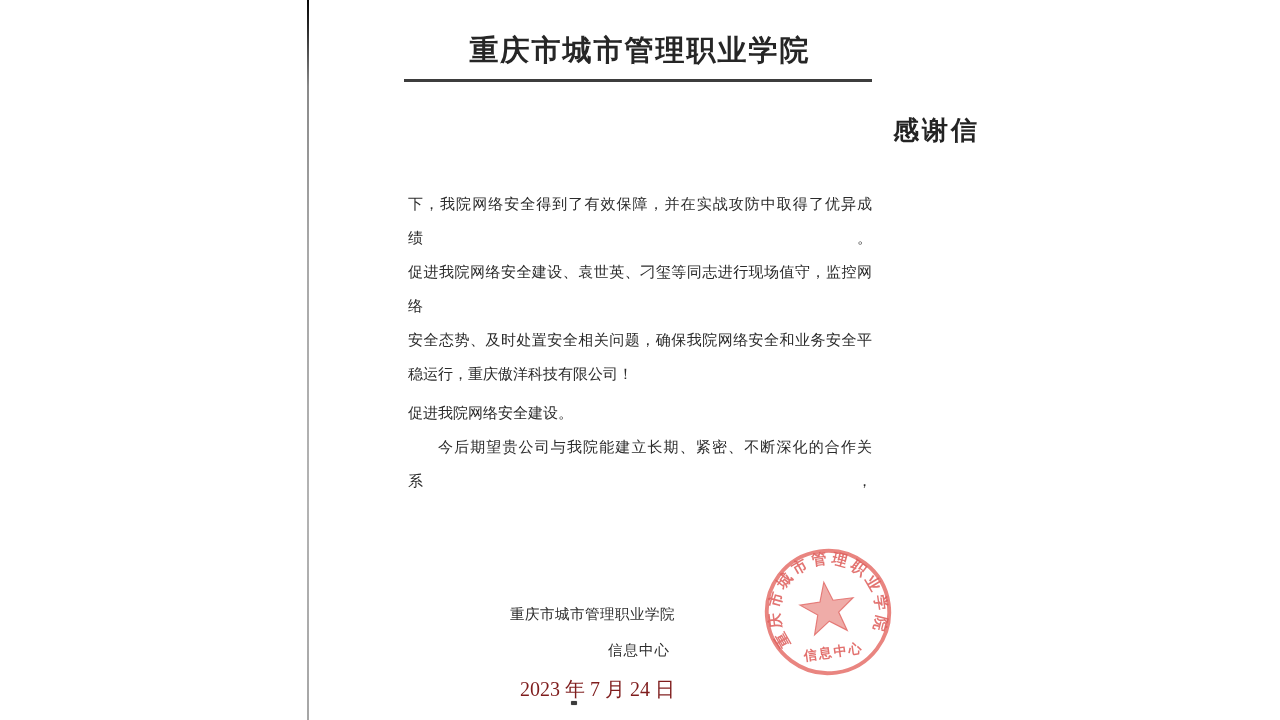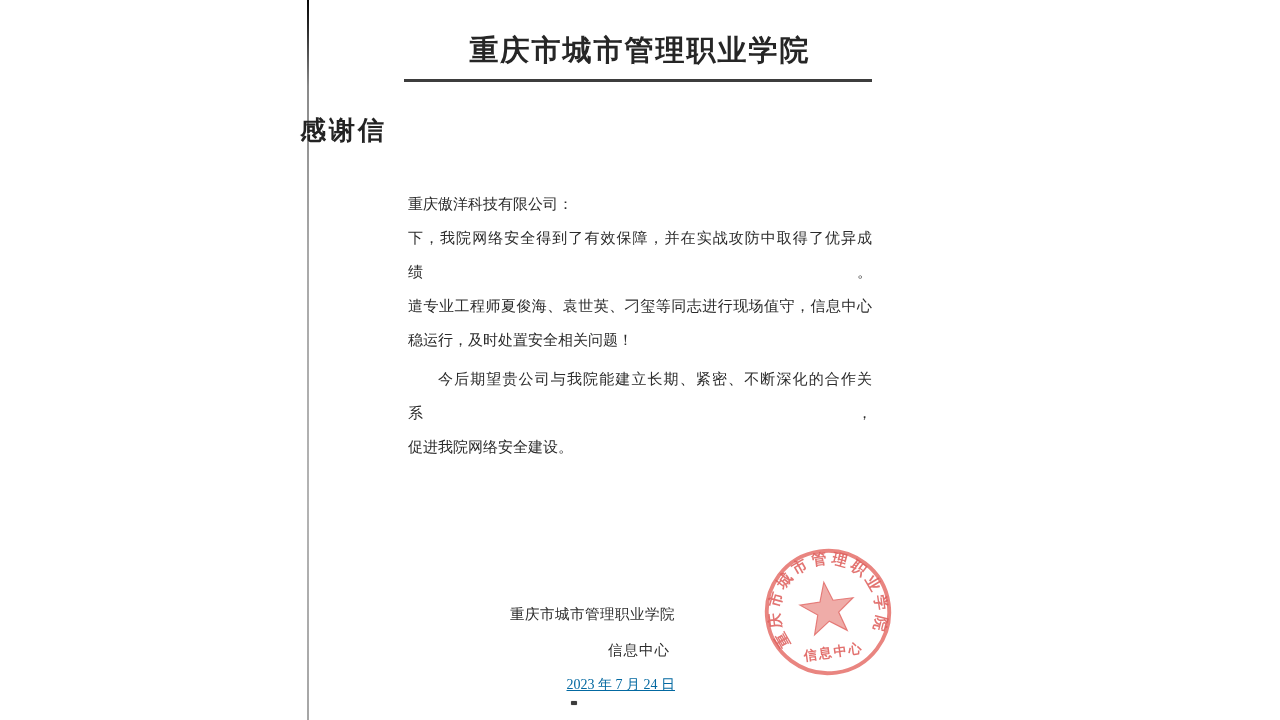--- a/index.html
+++ b/index.html
@@ -24,42 +24,42 @@
     position:absolute;left:300px;width:680px;top:31px;
     text-align:center;font-size:29px;font-weight:bold;
     letter-spacing:2px;color:#262626;white-space:nowrap;
   }
   .head-rule{
     position:absolute;left:404px;top:79px;width:468px;height:2.5px;
     background:#3d3d3d;
   }
   .letter-title{
     position:absolute;left:300px;width:680px;top:113px;
-    text-align:left;font-size:26px;font-weight:bold;
+    text-align:right;font-size:26px;font-weight:bold;
     letter-spacing:3px;color:#232323;white-space:nowrap;
   }
   .body-block{
     position:absolute;left:408px;top:187px;width:464px;
     font-size:15px;line-height:34px;color:#2b2b2b;
   }
   .line{width:464px;white-space:nowrap;}
   .jline{ text-align:justify;text-align-last:justify;white-space:normal;}
   .indent{text-indent:30px;}
   .para2{margin-top:5px;}
   .sig-org{
     position:absolute;right:403px;top:605px;
     font-size:14.5px;letter-spacing:0.5px;color:#2b2b2b;white-space:nowrap;
   }
   .sig-dept{
     position:absolute;right:408px;top:641px;
     font-size:14.5px;letter-spacing:1px;color:#2b2b2b;white-space:nowrap;
   }
   .sig-date{
     position:absolute;right:403px;top:676px;
-    font-size:14px;color:#0369a1;white-space:nowrap;text-decoration:underline;
+    font-size:20px;color:#7f1d1d;white-space:nowrap;
   }
   .seal{
     position:absolute;left:760px;top:544px;width:136px;height:136px;
     transform:rotate(-8deg);
     mix-blend-mode:multiply;
     opacity:0.88;
   }
 </style>
 </head>
 <body>
@@ -68,31 +68,31 @@
 
   <div class="scan-line"></div>
 
   <div class="letterhead">重庆市城市管理职业学院</div>
 
   <div class="head-rule"></div>
 
   <div class="letter-title">感谢信</div>
 
   <div class="body-block">
-    <div class="line">重庆傲洋科技有限公司：</div>
 
     <div>
       <div class="line jline">下，我院网络安全得到了有效保障，并在实战攻防中取得了优异成绩。</div>
-      <div class="line jline">遣专业工程师夏俊海、袁世英、刁玺等同志进行现场值守，信息中心</div>
-      <div class="line">稳运行，及时处置安全相关问题！</div>
+      <div class="line jline">促进我院网络安全建设、袁世英、刁玺等同志进行现场值守，监控网络</div>
+      <div class="line jline">安全态势、及时处置安全相关问题，确保我院网络安全和业务安全平</div>
+      <div class="line">稳运行，重庆傲洋科技有限公司！</div>
     </div>
 
     <div class="para2">
+      <div class="line">促进我院网络安全建设。</div>
       <div class="line jline indent">今后期望贵公司与我院能建立长期、紧密、不断深化的合作关系，</div>
-      <div class="line">促进我院网络安全建设。</div>
     </div>
   </div>
 
   <div class="sig-org">重庆市城市管理职业学院</div>
   <div class="sig-dept">信息中心</div>
   <div class="sig-date">2023 年 7 月 24 日</div>
 
   <svg class="seal" viewBox="0 0 140 140" xmlns="http://www.w3.org/2000/svg">
     <circle cx="70" cy="70" r="63" fill="none" stroke="#e05a55" stroke-width="4" stroke-opacity="0.85"></circle>
     <polygon points="70,39 76.8,58.7 97.6,59.0 80.9,71.6 87.0,91.5 70,79.5 53.0,91.5 59.1,71.6 42.4,59.0 63.2,58.7" fill="#e2655f" fill-opacity="0.62" stroke="#dc4f4b" stroke-opacity="0.8" stroke-width="1.2"></polygon>

